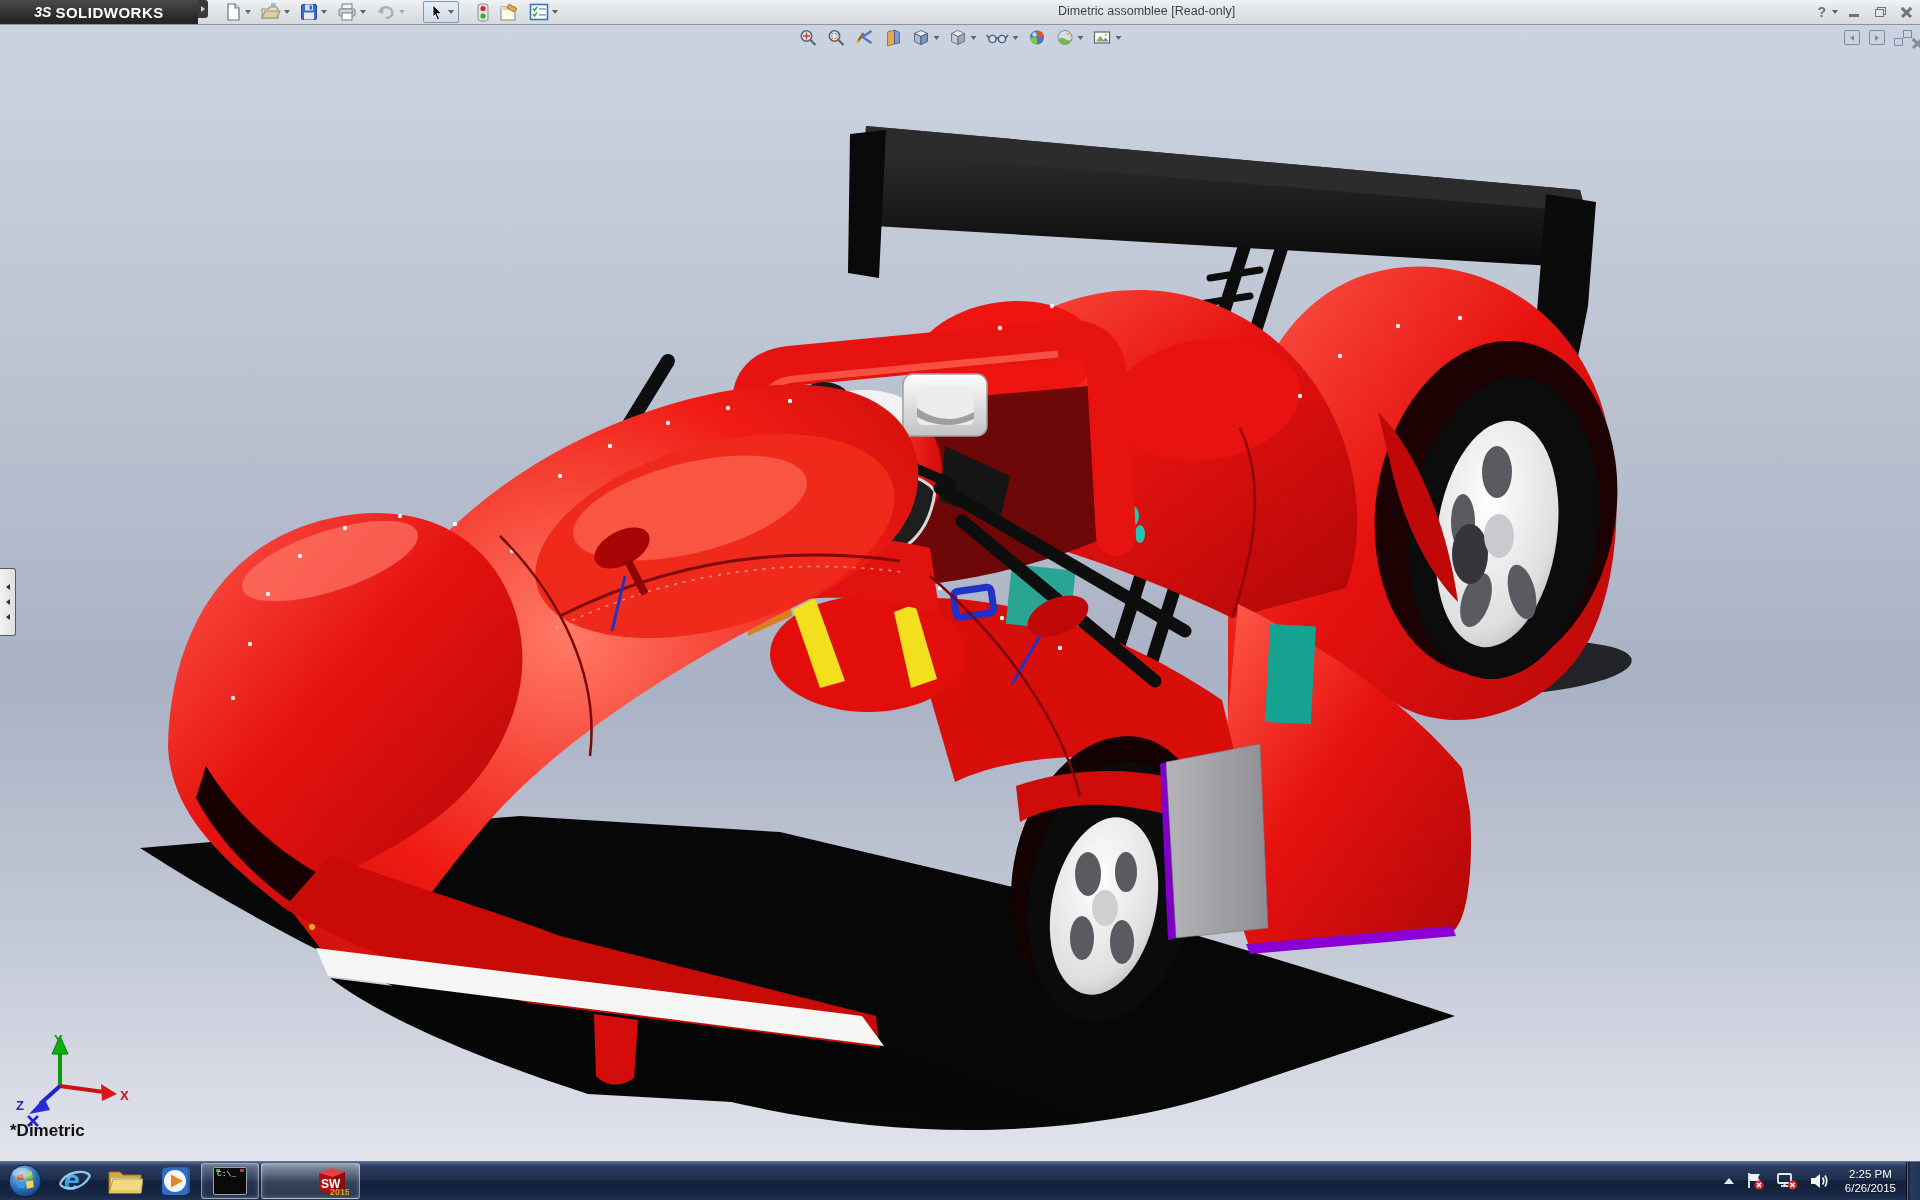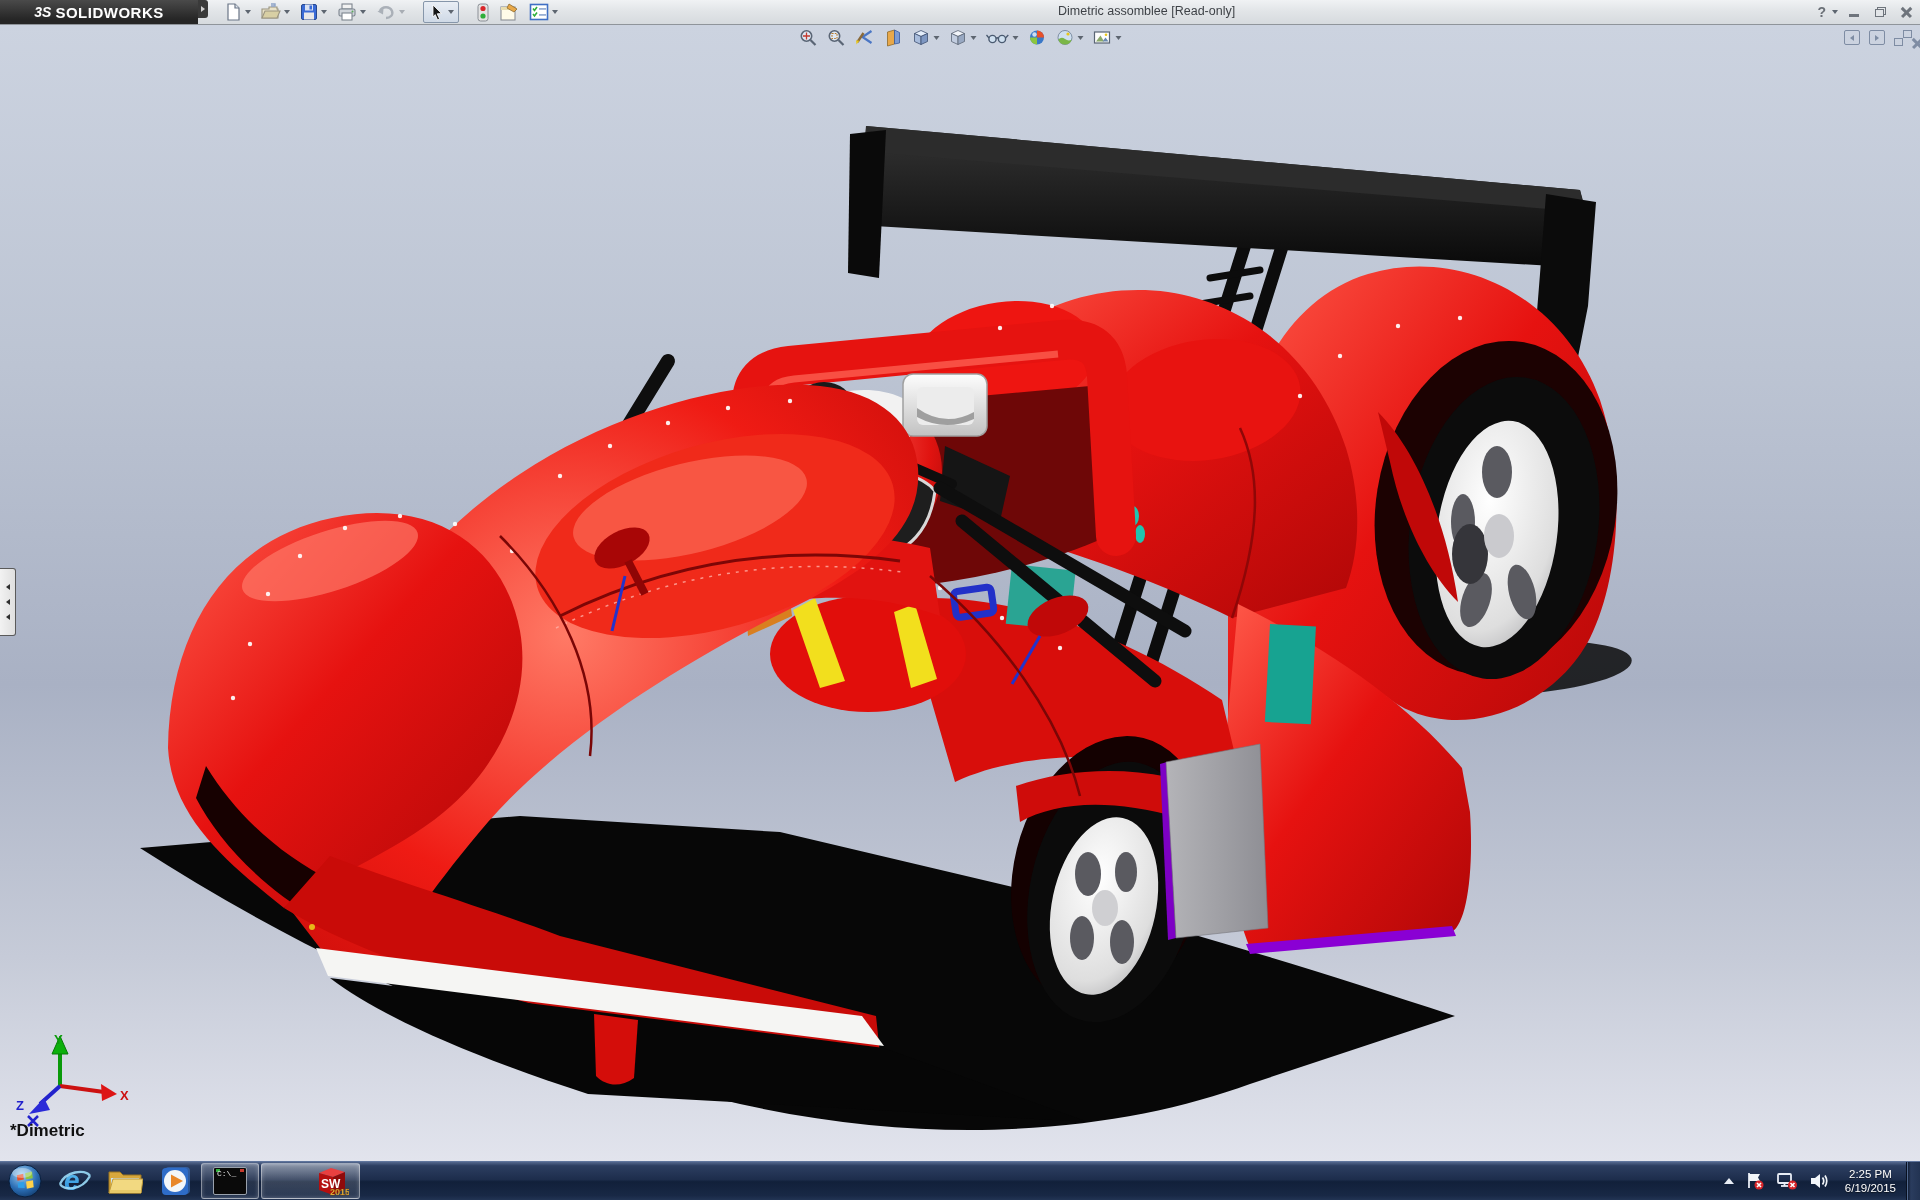--- a/index.html
+++ b/index.html
@@ -615,17 +615,17 @@
         <circle cx="16.5" cy="14" r="4.5" fill="#d8262a"></circle>
         <path d="M14.5,12 L18.5,16 M18.5,12 L14.5,16" stroke="#fff" stroke-width="1.6"></path>
       </svg>
       <svg width="22" height="20" viewBox="0 0 22 20">
         <polygon points="2,7 6,7 11,3 11,17 6,13 2,13" fill="#f2f6fa"></polygon>
         <path d="M13.5,6.5 Q16,10 13.5,13.5 M16,4.5 Q19.5,10 16,15.5" fill="none" stroke="#f2f6fa" stroke-width="1.7"></path>
       </svg>
     </div>
     <div class="clock">
       <div>2:25 PM</div>
-      <div>6/19/2015</div>
+      <div>6/26/2015</div>
     </div>
     <div class="showdesk"></div>
   </div>
 </div>
 
 </body></html>

